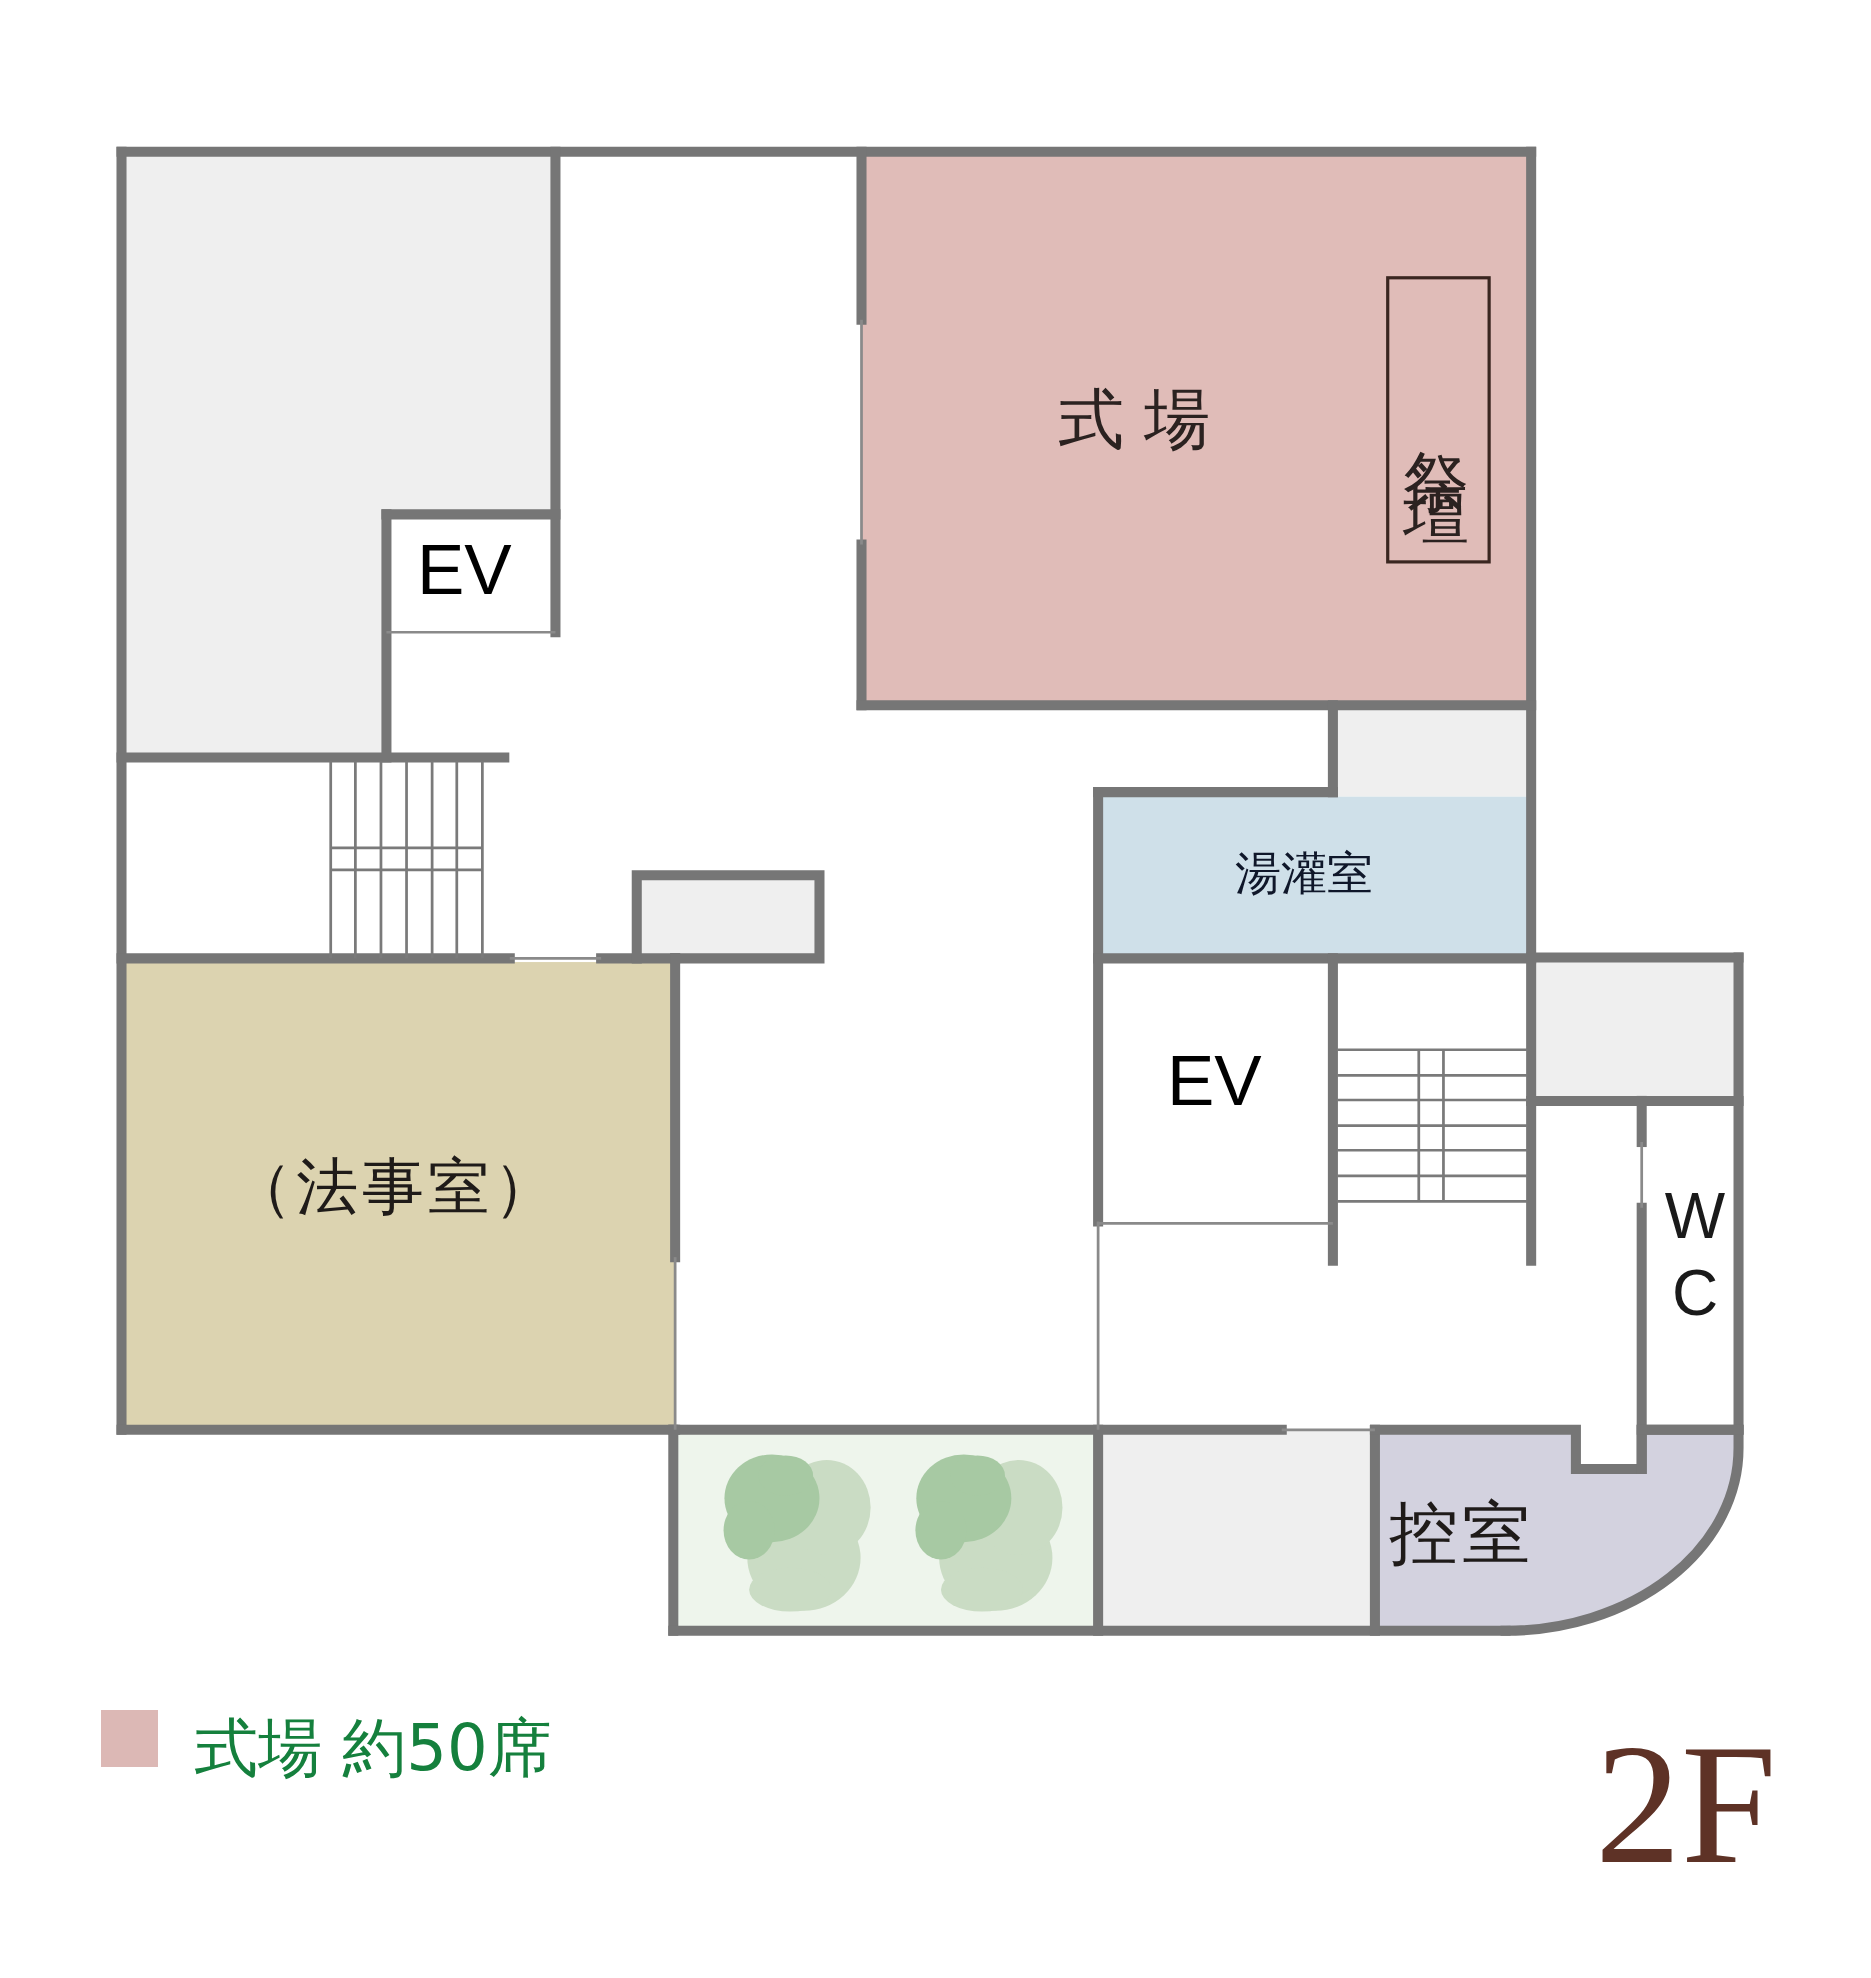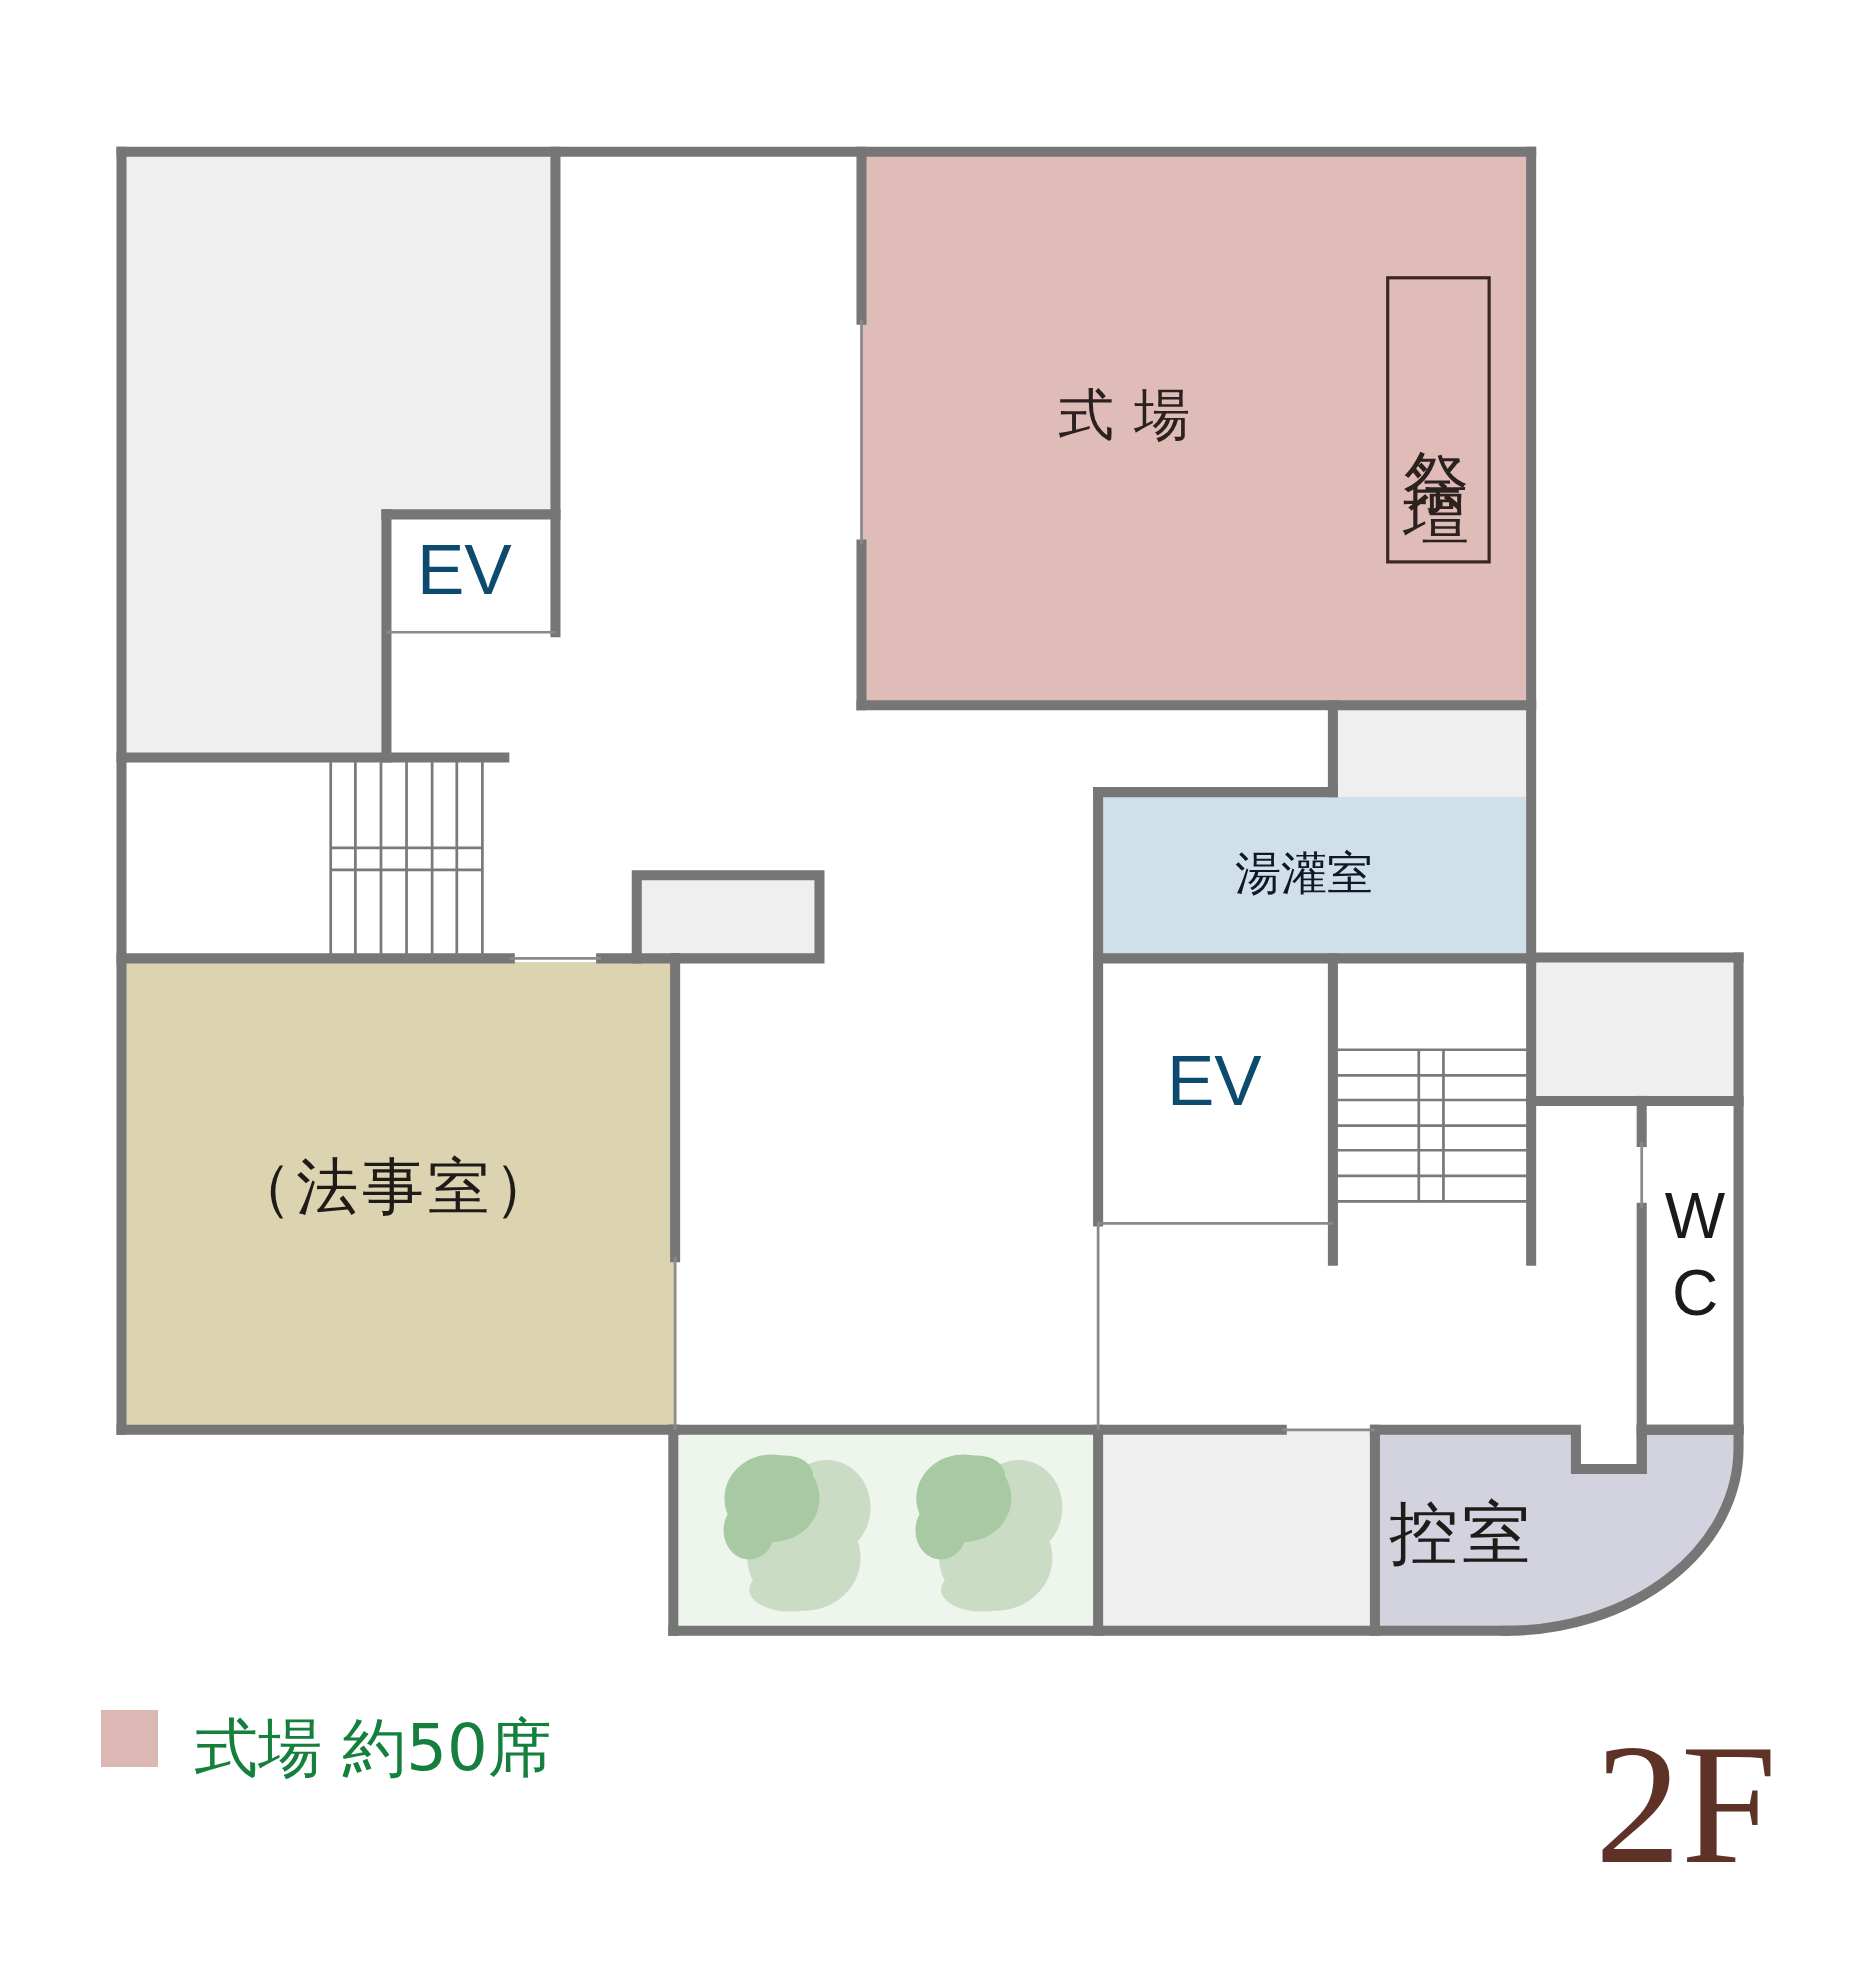--- a/index.html
+++ b/index.html
@@ -1,24 +1,24 @@
 <!DOCTYPE html>
 <html style="font-size:14.6px"><head>
 <meta charset="utf-8">
 <style>
   html, body { margin: 0; padding: 0; background: #ffffff; }
   body { width: 1871px; height: 1978px; position: relative; overflow: hidden;
          font-family: "DejaVu Sans", "Liberation Sans", sans-serif; color: #1e1a18; }
   #plan { position: absolute; left: 0; top: 0; width: 1871px; height: 1978px; }
   .lbl { position: absolute; white-space: nowrap; line-height: 1; text-align: center; }
-  .room-main { font-size: 56px; letter-spacing: 20px; color: #2b2220; }
+  .room-main { font-size: 66px; letter-spacing: 20px; color: #2b2220; }
   .altar { font-size: 66px; color: #2b2220; writing-mode: vertical-rl; letter-spacing: 27.4px; }
   .room-md { font-size: 46px; color: #0f172a; }
   .room-lg { font-size: 62px; color: #1f1b19; letter-spacing: 3.7px; }
-  .ev { font-size: 71px; color: #0c4a6e; font-family: "Liberation Sans", sans-serif; }
+  .ev { font-size: 71px; color: #000000; font-family: "Liberation Sans", sans-serif; }
   .wc { font-size: 64px; color: #1a1a1a; font-family: "Liberation Sans", sans-serif; line-height: 1.0; }
   .legend-swatch { position: absolute; left: 101px; top: 1710px; width: 57px; height: 57px; }
   .legend-text { position: absolute; left: 194px; top: 1705px; font-size: 64px; color: #15803d; white-space: nowrap; }
   .floor-label { position: absolute; left: 1595px; top: 1718px; font-size: 172px; line-height: 1;
                  font-family: "Liberation Serif", "DejaVu Serif", serif; }
 </style>
 </head>
 <body>
 
 <svg id="plan" viewBox="0 0 2048 2165" xmlns="http://www.w3.org/2000/svg">

